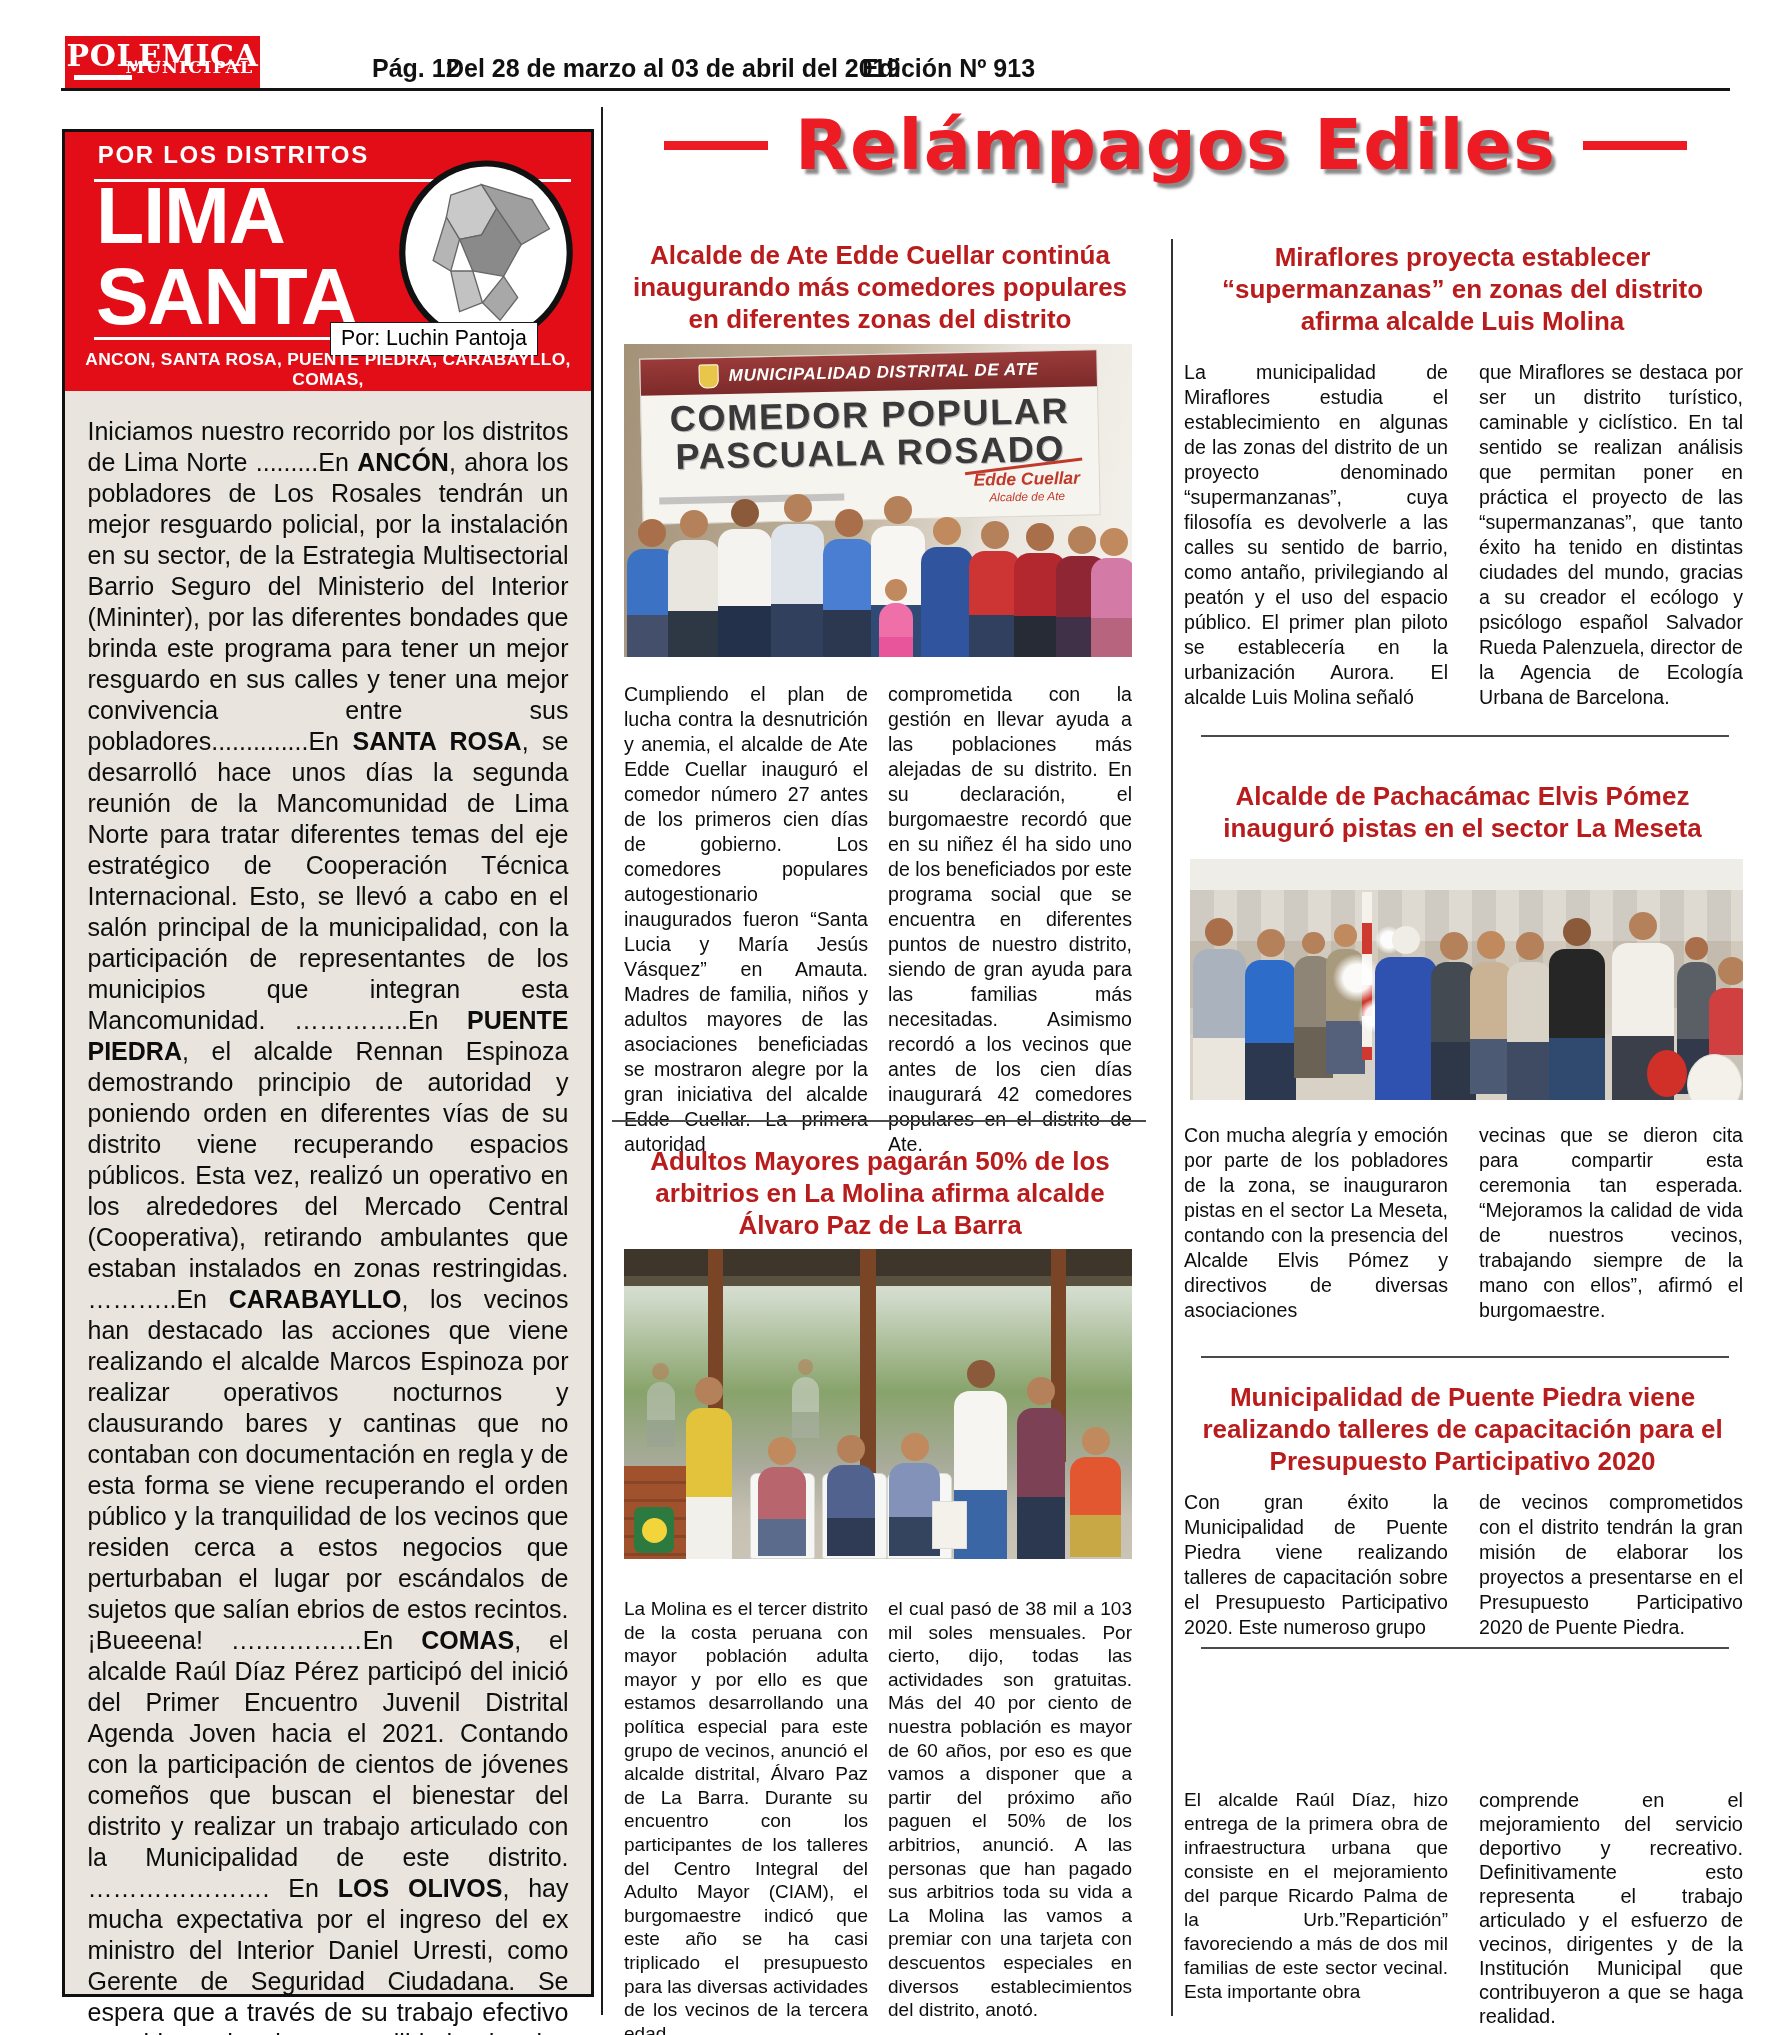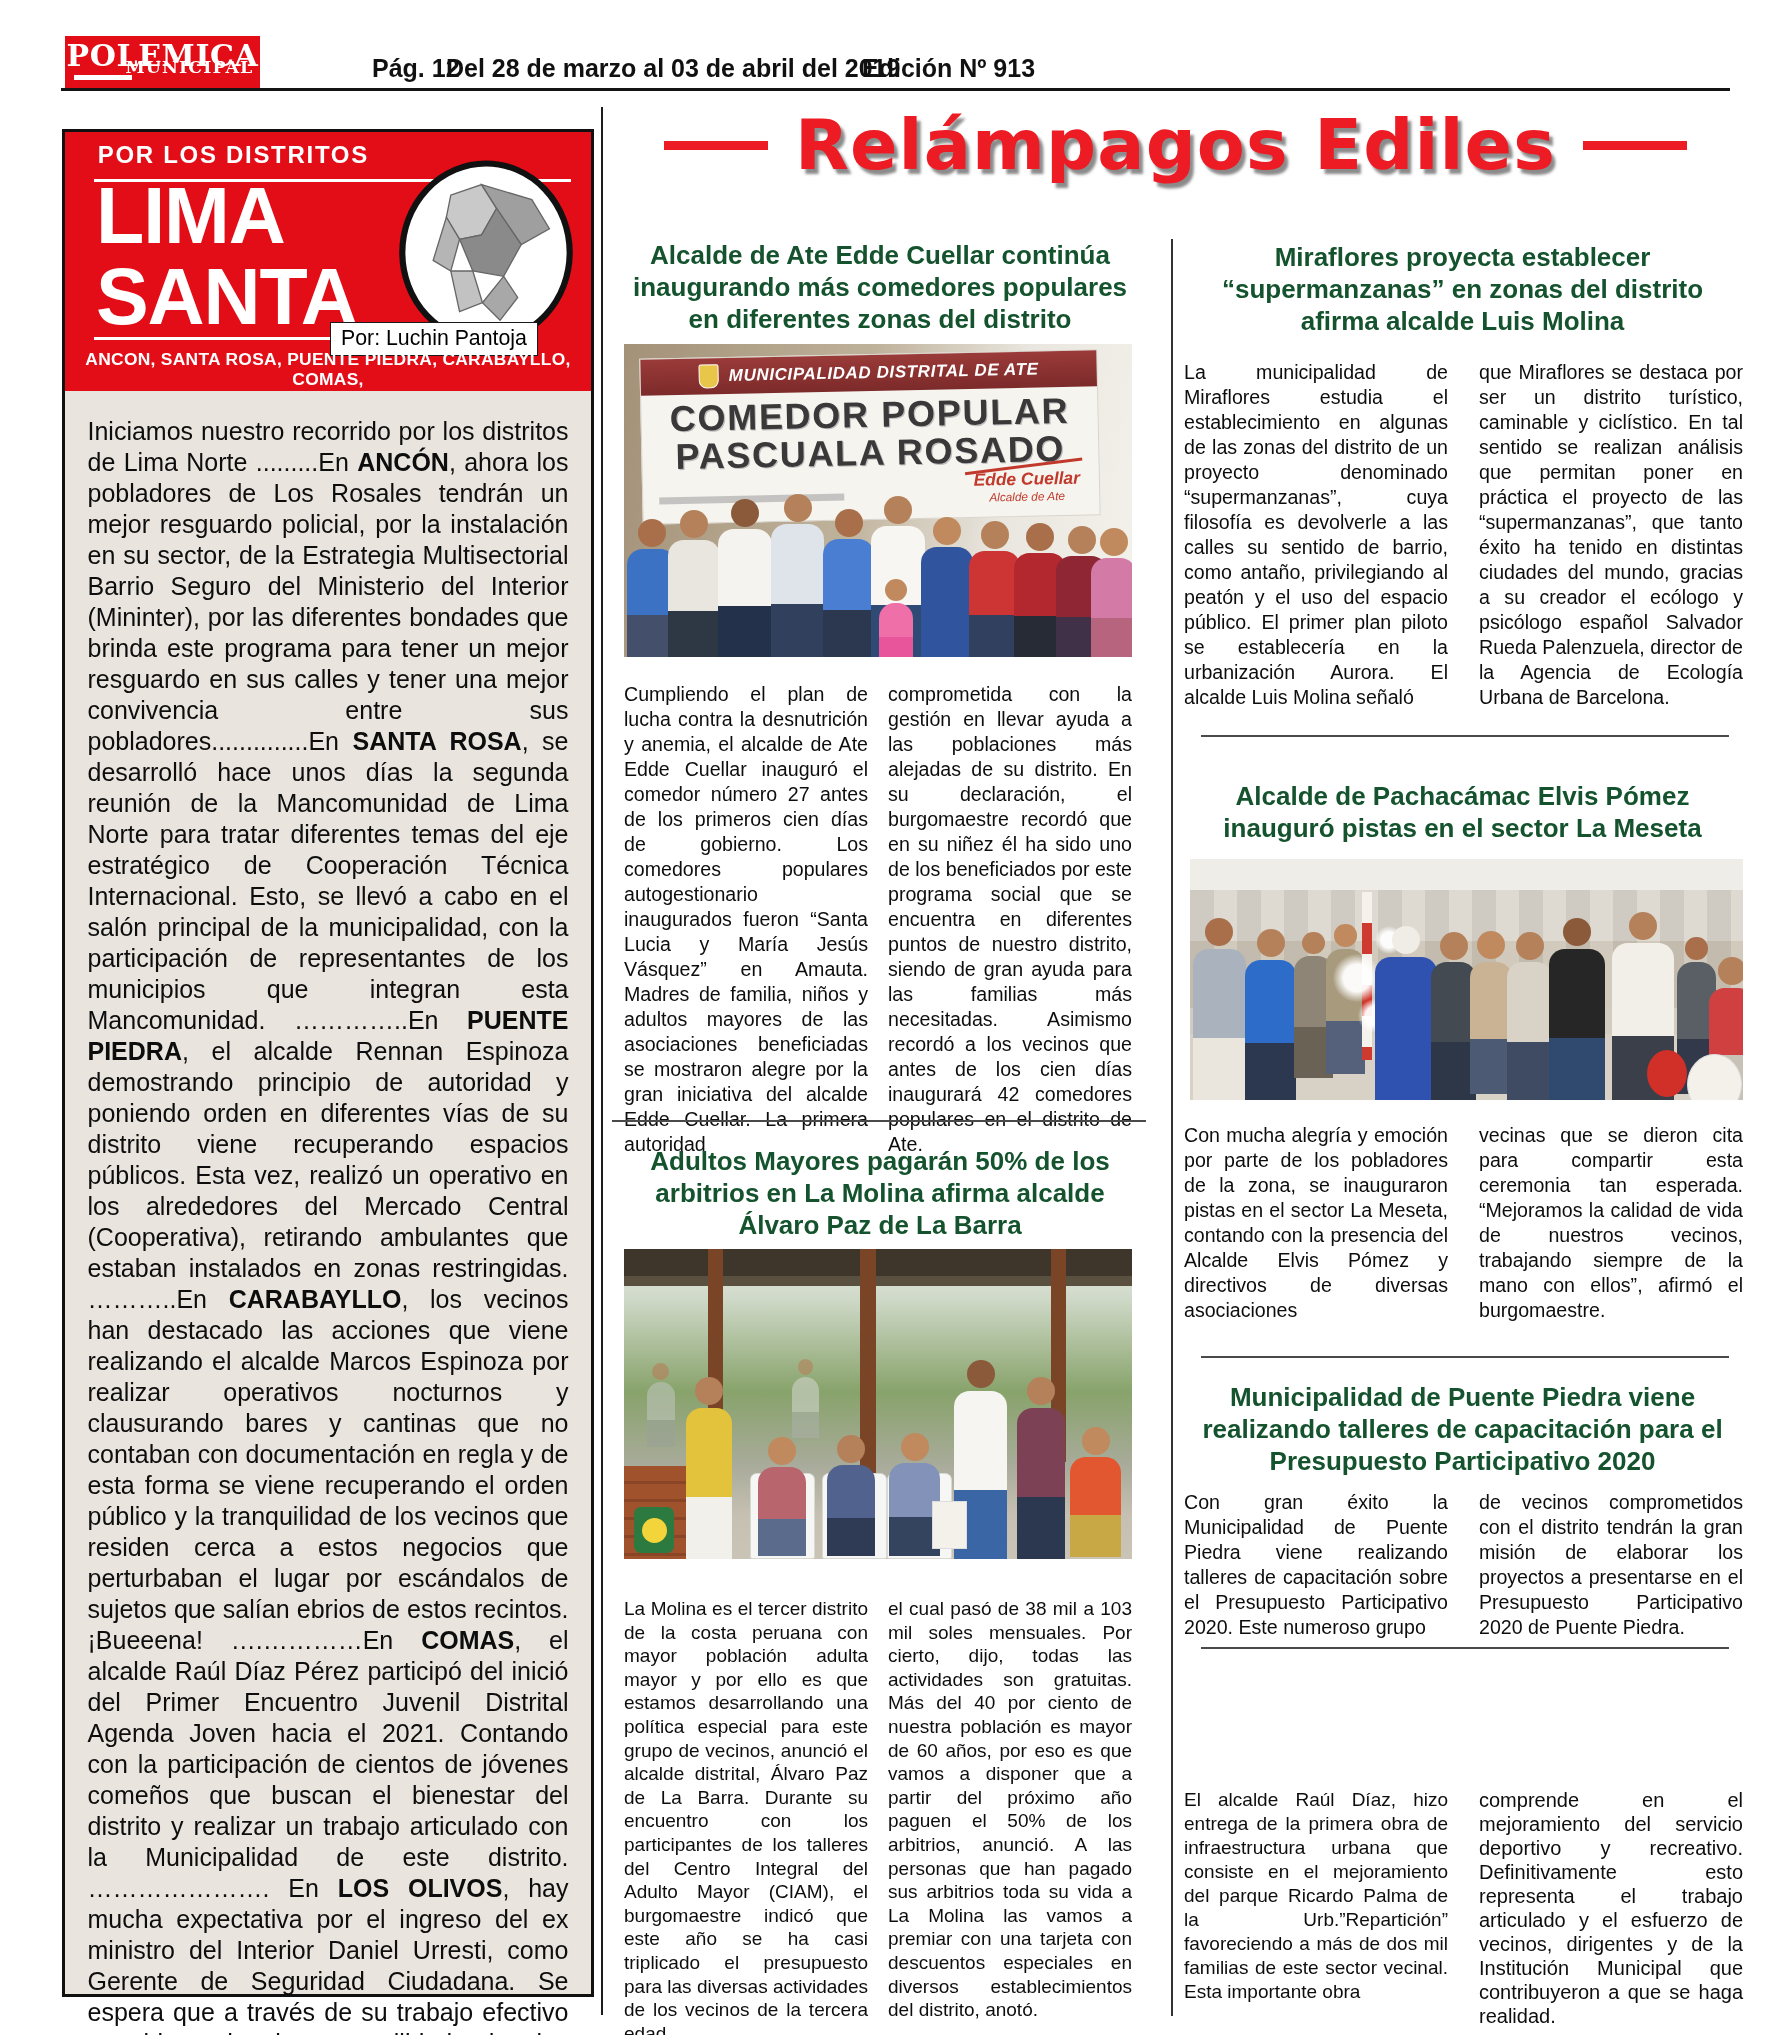--- a/index.html
+++ b/index.html
@@ -39,21 +39,21 @@
   .ln-map{position:absolute;right:14.6px;top:28px;width:180px;height:185px;}
   .ln-byline{position:absolute;left:265px;top:190px;background:#fff;color:#000;font-size:21.3px;
              padding:3.4px 10px;border:1.1px solid #1a1a1a;white-space:nowrap;}
   .ln-districts{position:absolute;left:0;top:217px;width:100%;text-align:center;color:#fff;
                 font-size:17.4px;line-height:20px;font-weight:bold;letter-spacing:0.3px;}
   .ln-body{padding:25px 22.5px 0 22.5px;font-size:25px;line-height:31px;text-align:justify;color:#0d0d0d;}
   .ln-body b{font-weight:bold;}
 
   
   .headline{position:absolute;margin:0;font-size:26px;line-height:32px;font-weight:bold;
-            text-align:center;color:#14532d;}
+            text-align:center;color:#b91c1c;}
   .cols{position:absolute;display:flex;justify-content:space-between;}
   .col{font-size:19.6px;line-height:25px;text-align:justify;color:#0d0d0d;}
   .hdiv{position:absolute;height:2.2px;background:#4a4a4a;}
 
   
   .photo{position:absolute;overflow:hidden;}
   .person{position:absolute;display:flex;flex-direction:column;align-items:center;}
   .person .hd{width:28px;height:28px;border-radius:50%;background:var(--k,#b5815a);flex:none;}
   .person .bd{width:100%;flex:1;margin-top:2.2px;border-radius:15.7px 15.7px 0 0;
               background:linear-gradient(var(--s,#888) 0 58%, var(--p,#444) 58% 100%);}

